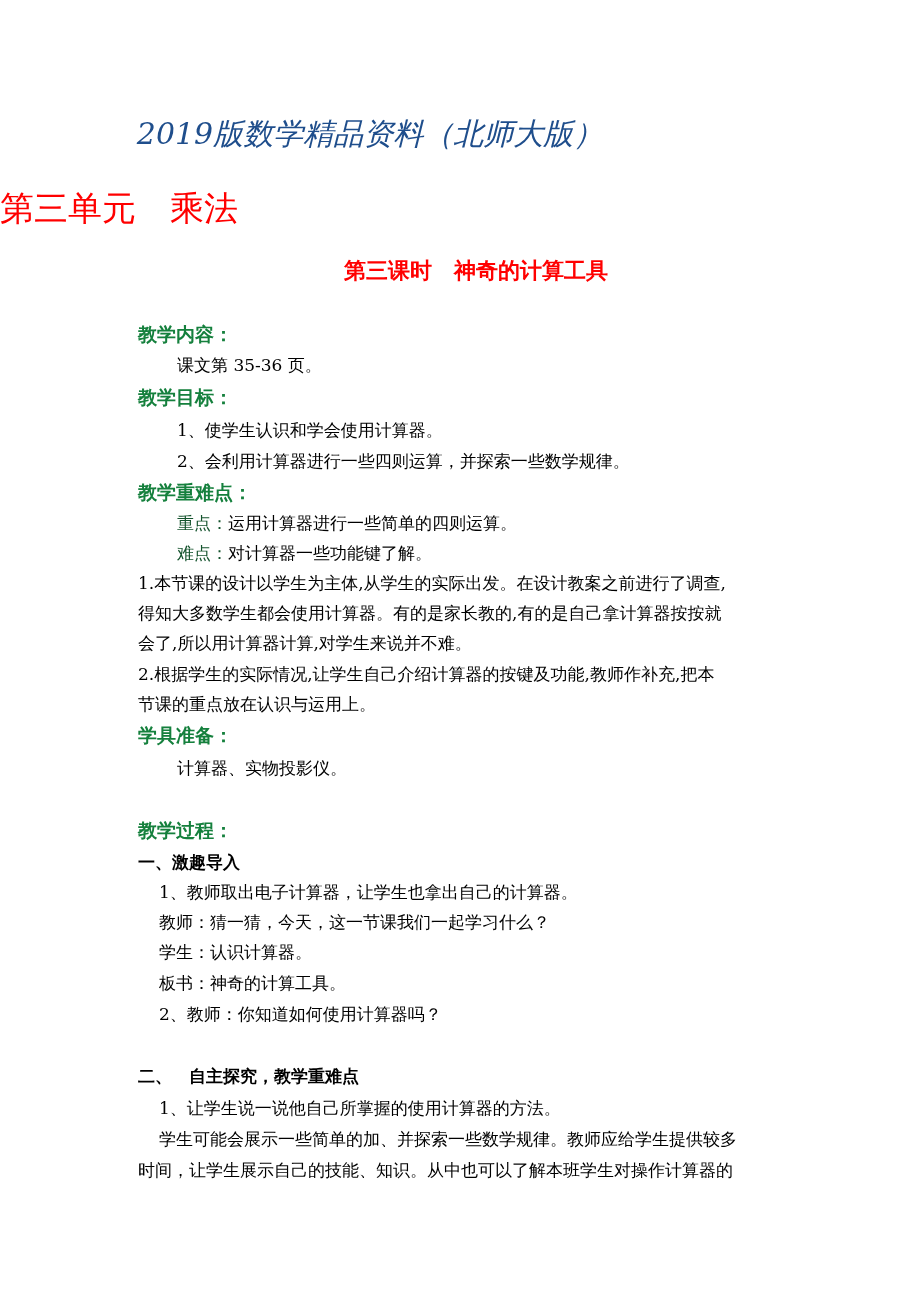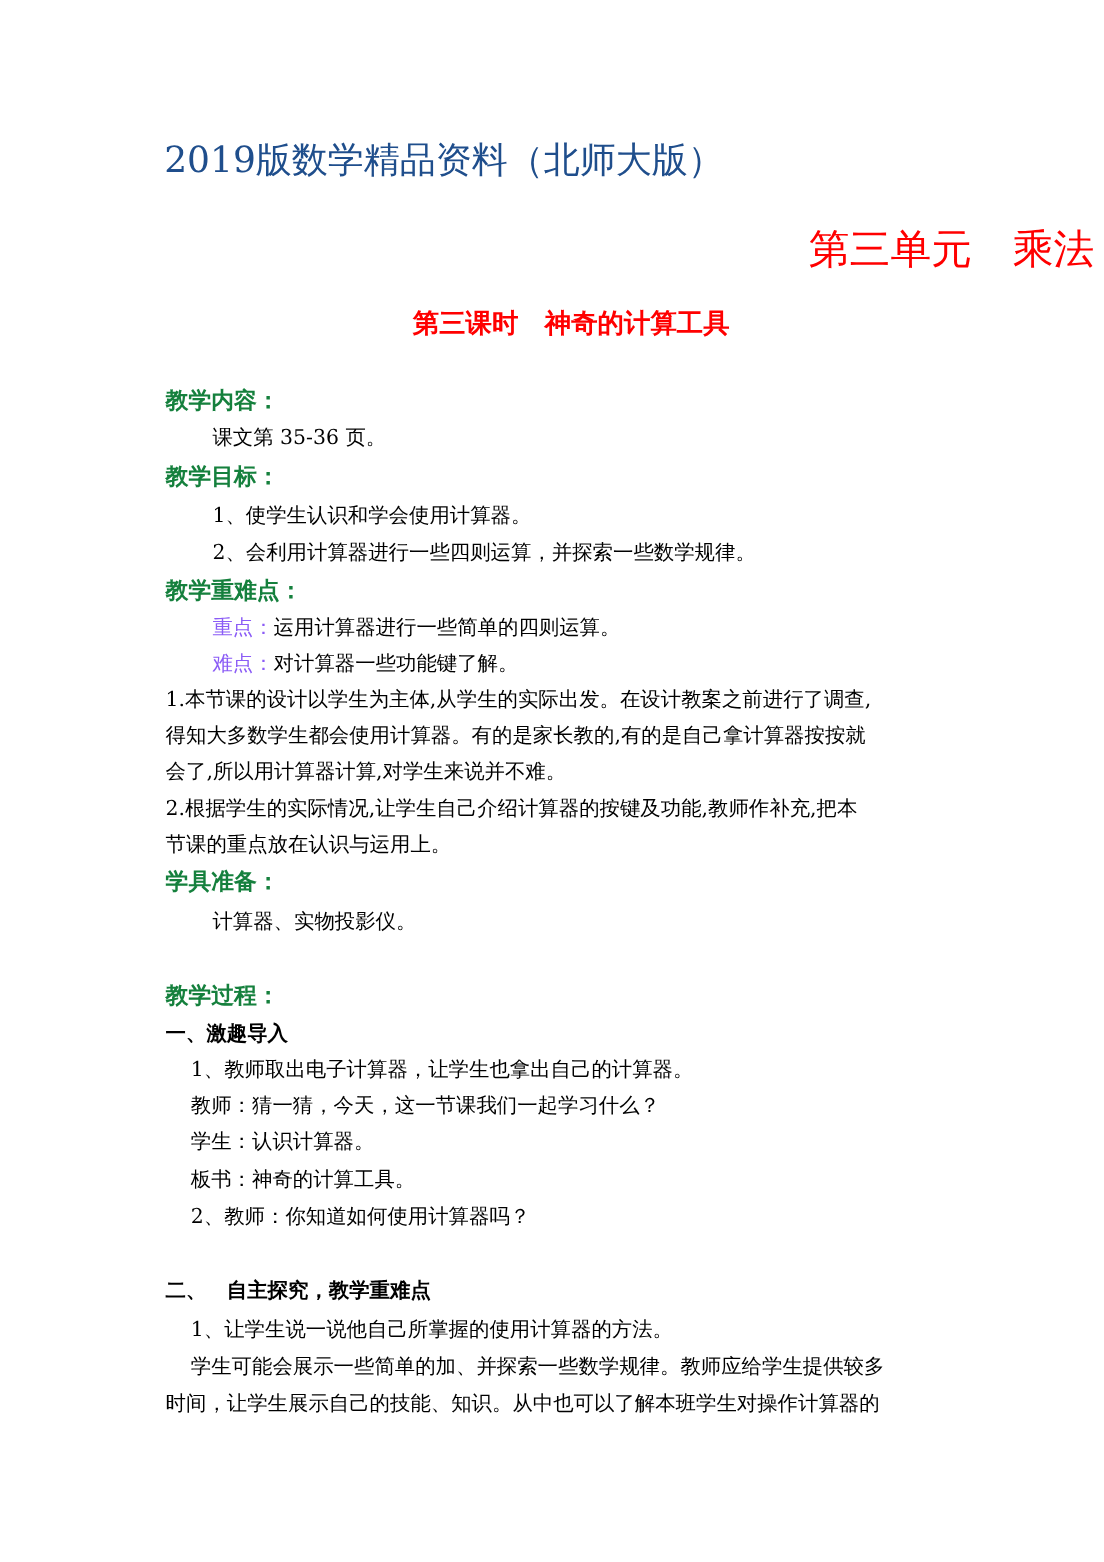--- a/index.html
+++ b/index.html
@@ -1,29 +1,29 @@
 <!DOCTYPE html>
 <html><head>
 <meta charset="utf-8">
 <style>
   html, body { margin: 0; padding: 0; background: #ffffff; }
   body { width: 920px; height: 1302px; position: relative; overflow: hidden;
          font-family: "DejaVu Serif", "Liberation Serif", serif; color: #000; }
   .abs { position: absolute; white-space: nowrap; }
-  .title { font-size: 30px; color: #1f4e8c; left: 0; width: 740px; text-align: center; top: 114px; line-height: 40px; }
-  .unit { font-size: 34px; color: #ff0000; left: 0; width: 912px; text-align: right; top: 186px; line-height: 44px; }
+  .title { font-size: 30px; color: #1f4e8c; left: 0; width: 740px; text-align: center; top: 114px; line-height: 40px; font-style: italic; }
+  .unit { font-size: 34px; color: #ff0000; left: 0; width: 912px; text-align: left; top: 186px; line-height: 44px; }
   .lesson { font-size: 22px; color: #ff0000; font-weight: bold; left: 0; width: 920px; text-align: center; top: 256px; line-height: 30px;
             font-family: "DejaVu Sans", "Liberation Sans", sans-serif; padding-left: 16px; }
   .h { font-size: 19px; color: #15803d; font-weight: bold; left: 138px; line-height: 26px;
        font-family: "DejaVu Sans", "Liberation Sans", sans-serif; }
   .p { font-size: 17px; line-height: 24px; }
   .ind2 { left: 177px; }
   .ind1 { left: 159px; }
   .ind0 { left: 138px; text-align: right; }
-  .red { color: #8b5cf6; }
+  .red { color: #14532d; }
   .sec { font-size: 17px; font-weight: bold; left: 138px; line-height: 24px;
          font-family: "DejaVu Sans", "Liberation Sans", sans-serif; }
 </style>
 </head>
 <body>
 
 <div>
   <div class="abs title">2019版数学精品资料（北师大版）</div>
   <div class="abs unit">第三单元　乘法</div>
   <div class="abs lesson">第三课时　神奇的计算工具</div>

